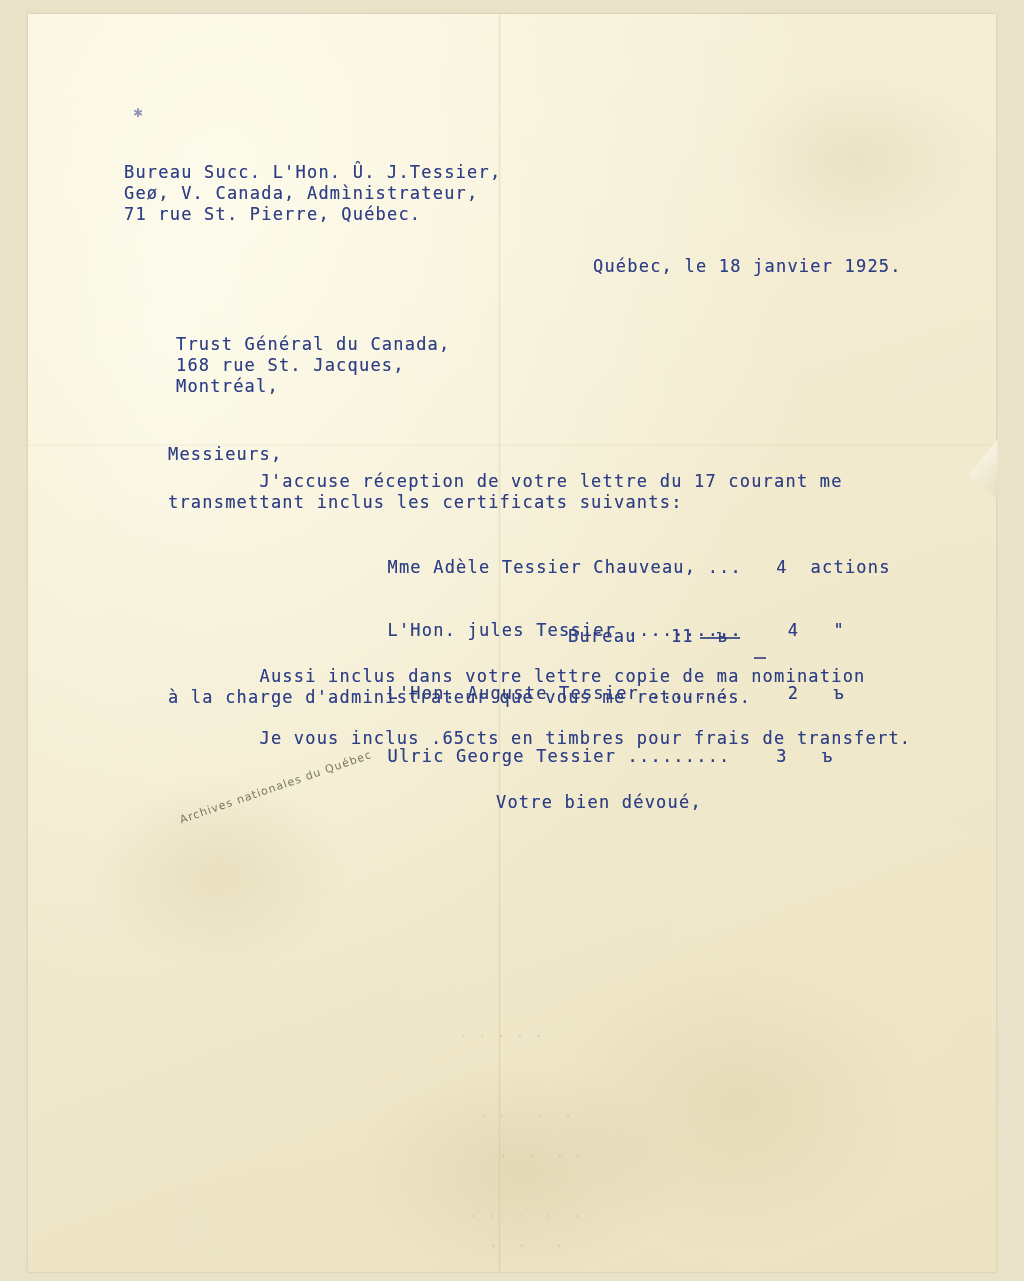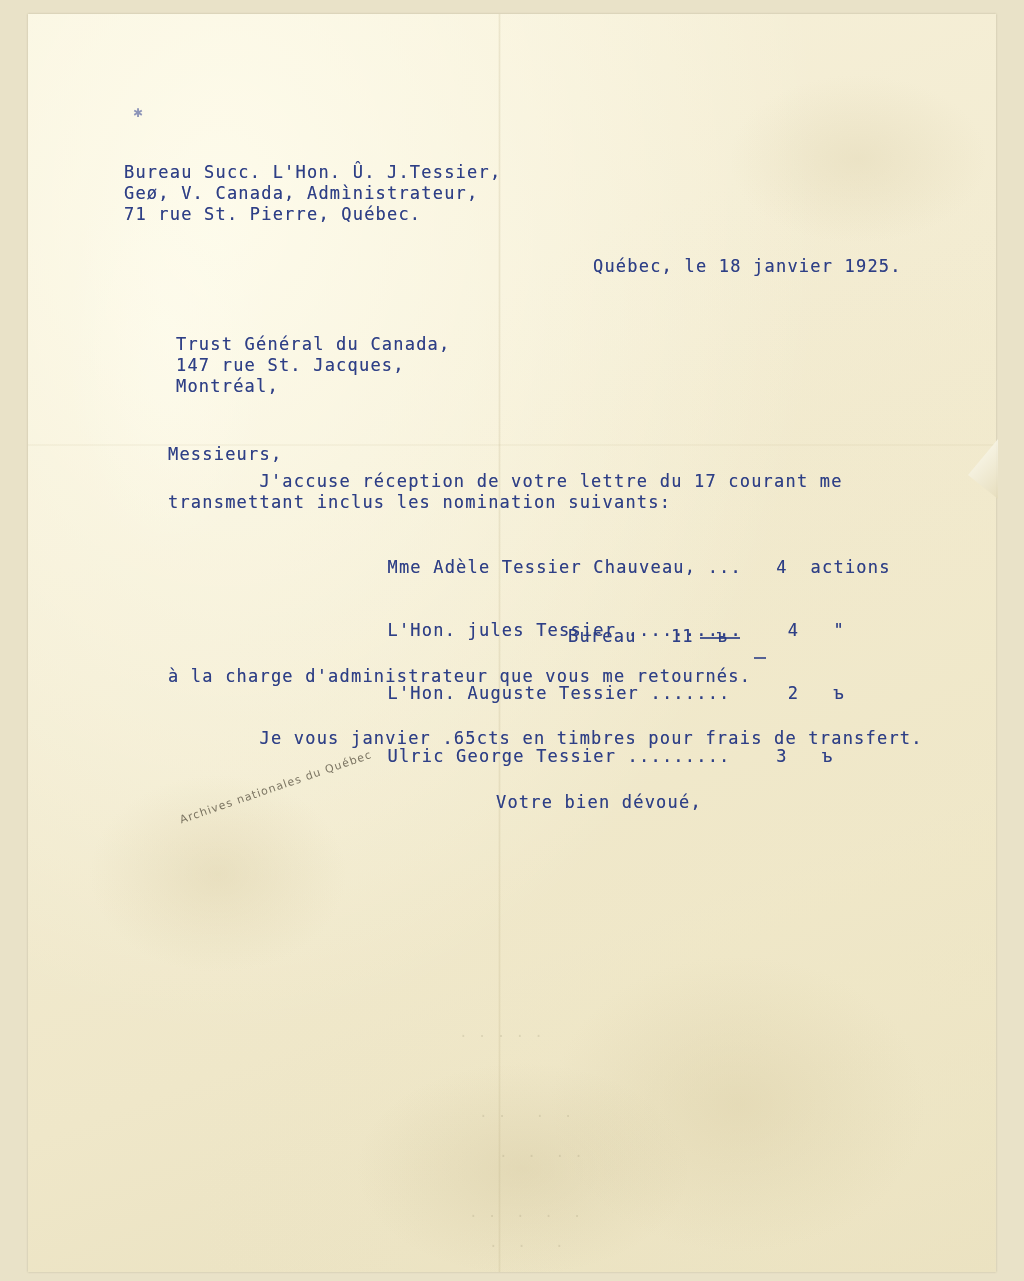--- a/index.html
+++ b/index.html
@@ -172,29 +172,29 @@
     <div class="block" style="left:96px; top:148px;">
       <div class="typed" style="position:relative; left:0; top:0;">Bureau Succ. L'Hon. Û. J.Tessier,</div>
       <div class="typed" style="position:relative; left:0; top:0;">Geø, V. Canada, Admìnistrateur,</div>
       <div class="typed" style="position:relative; left:0; top:0;">71 rue St. Pierre, Québec.</div>
     </div>
 
     <div class="typed" style="left:565px; top:242px;">Québec, le 18 janvier 1925.</div>
 
     <div class="block" style="left:148px; top:320px;">
       <div class="typed" style="position:relative;">Trust Général du Canada,</div>
-      <div class="typed" style="position:relative;">147 rue St. Jacques,</div>
+      <div class="typed" style="position:relative;">168 rue St. Jacques,</div>
       <div class="typed" style="position:relative;">Montréal,</div>
     </div>
 
     <div class="typed" style="left:140px; top:430px;">Messieurs,</div>
 
     <div class="block" style="left:140px; top:457px;">
       <div class="typed" style="position:relative;text-align:center;">        J'accuse réception de votre lettre du 17 courant me</div>
-      <div class="typed" style="position:relative;">transmettant inclus les nomination suivants:</div>
+      <div class="typed" style="position:relative;">transmettant inclus les certificats suivants:</div>
     </div>
 
     <div class="block" style="left:268px; top:522px;">
       <div class="typed cert-row" style="position:relative;text-align:right;">
         <span>Mme Adèle Tessier Chauveau, ...</span><span>   </span><span>4</span><span>  </span><span>actions</span>
       </div>
       <div class="typed cert-row" style="position:relative;">
         <span>L'Hon. jules Tessier ..........</span><span>    </span><span>4</span><span>   </span><span>"</span>
       </div>
       <div class="typed cert-row" style="position:relative;">
@@ -203,25 +203,26 @@
       <div class="typed cert-row" style="position:relative;">
         <span>Ulric George Tessier .........</span><span>    </span><span>3</span><span>   </span><span>ъ</span>
       </div>
     </div>
 
     <div class="typed" style="left:540px; top:612px;"><span>Bureau</span><span>   </span><span>11</span><span>  </span><span>ъ</span></div>
     <div class="total-rule"></div>
     <div class="total-dash"></div>
 
     <div class="block" style="left:140px; top:652px;">
+      <div class="typed" style="position:relative;">        Aussi inclus dans votre lettre copie de ma nomination</div>
       <div class="typed" style="position:relative;">à la charge d'administrateur que vous me retournés.</div>
     </div>
 
     <div class="block" style="left:140px; top:714px;">
-      <div class="typed" style="position:relative;">        Je vous janvier .65cts en timbres pour frais de transfert.</div>
+      <div class="typed" style="position:relative;">        Je vous inclus .65cts en timbres pour frais de transfert.</div>
     </div>
 
     <div class="typed" style="left:468px; top:778px;">Votre bien dévoué,</div>
 
     <div class="stamp">Archives nationales du Québec</div>
 
     <div class="ghost" style="left:430px; top:1010px;">  . . . . .</div>
     <div class="ghost" style="left:450px; top:1090px;"> .  .   . .</div>
     <div class="ghost" style="left:470px; top:1130px;">. .  .  .</div>
     <div class="ghost" style="left:440px; top:1190px;">.  .  .  . .</div>

